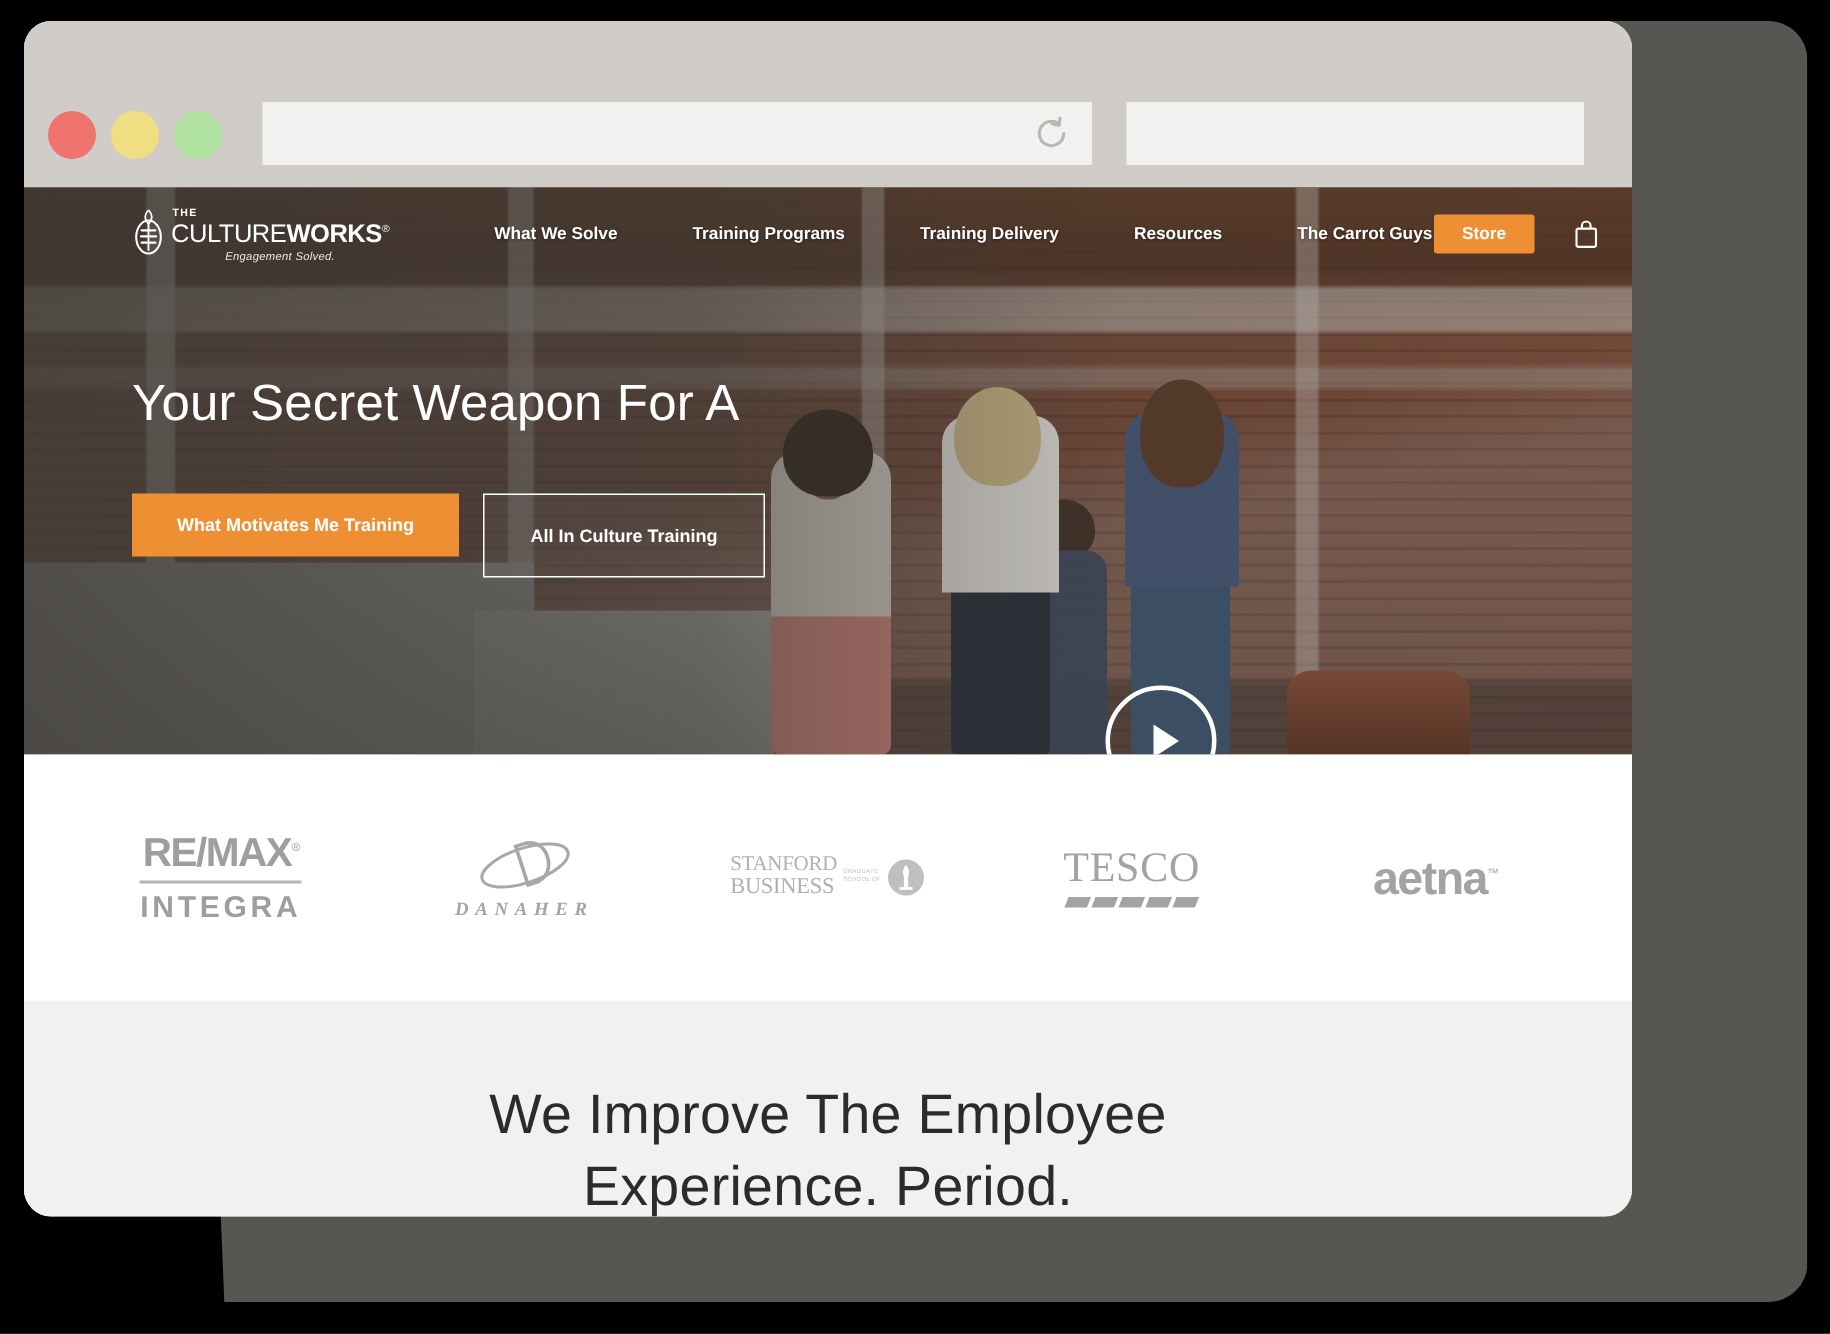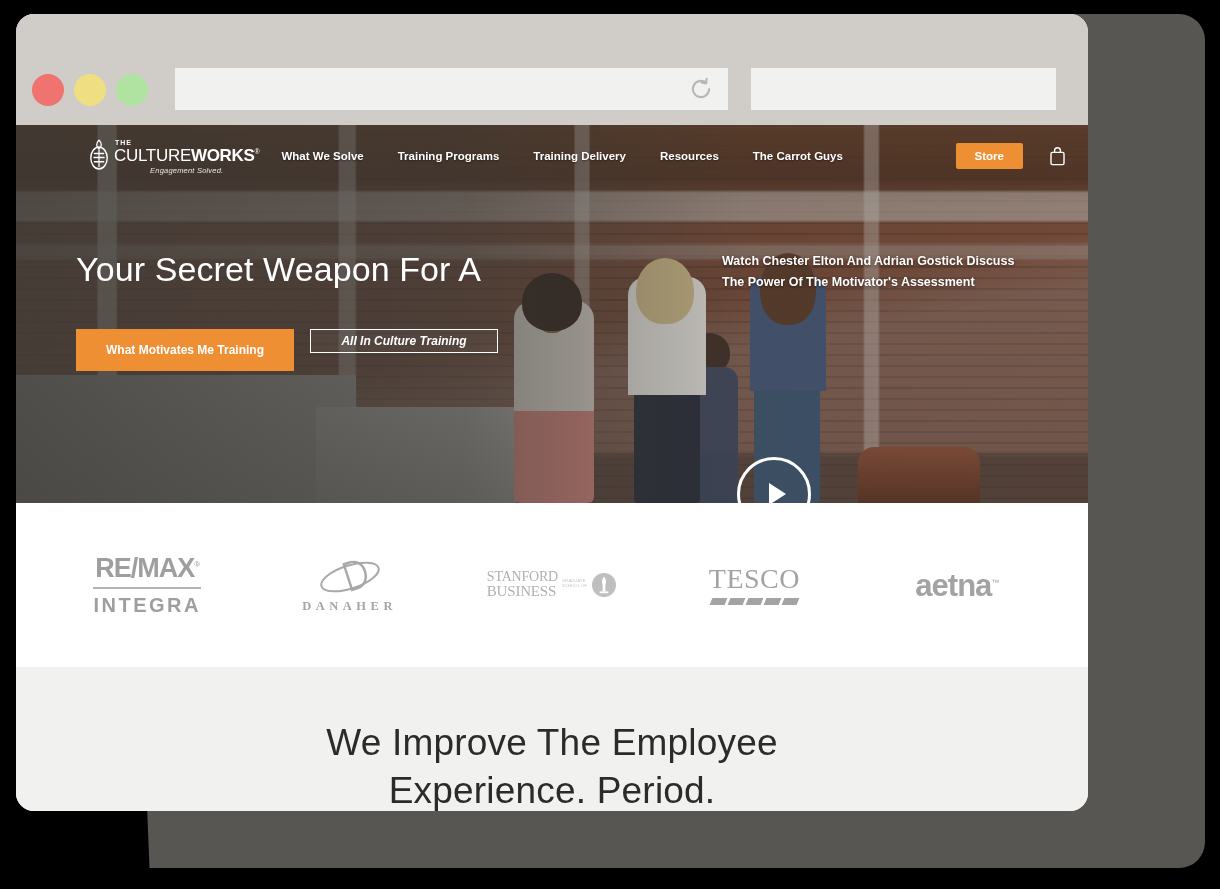--- a/index.html
+++ b/index.html
@@ -227,21 +227,21 @@
     font-size: 17px; line-height: 1; color: #ffffff; letter-spacing: -.3px; white-space: nowrap;
   }
   .brand-name .lt { font-weight: 400; }
   .brand-name .bd { font-weight: 800; text-align: center; }
   .brand-name .reg { font-size: 7px; vertical-align: super; font-weight: 400; }
   .brand-tag {
     font-size: 7.5px; color: #e9e7e4; text-align: center;
     margin-top: 2px; letter-spacing: .2px; font-style: italic;
   }
 
-  .nav-links { display: flex; align-items: flex-end; gap: 0; flex: 1 1 auto; }
+  .nav-links { display: flex; align-items: flex-end; gap: 16px; flex: 1 1 auto; margin-left: 48px; }
   .nav-link {
     font-size: 11.5px;
     color: #ffffff;
     font-weight: 600;
     white-space: nowrap;
     margin-right: 34px;
     text-shadow: 0 1px 2px rgba(0,0,0,.45);
     cursor: pointer;
   }
   .nav-link:last-child { margin-right: 0; }
@@ -255,21 +255,21 @@
     border: none;
     border-radius: 2px;
     cursor: pointer;
     margin-right: 26px;
     font-family: "Liberation Sans", sans-serif;
     text-align: center;
   }
   .cart-icon { width: 17px; height: 20px; flex: 0 0 auto; cursor: pointer; }
 
   
-  .hero-copy { position: absolute; left: 60px; top: 120px; z-index: 5; }
+  .hero-copy { position: absolute; left: 72px; top: 120px; z-index: 5; }
   .hero-title {
     font-size: 34px;
     font-weight: 300;
     color: #ffffff;
     line-height: 1.47;
     letter-spacing: .1px;
     white-space: nowrap;
   }
   .hero-ctas { display: flex; align-items: flex-start; margin-top: 34px; }
   .cta-primary {
@@ -283,25 +283,24 @@
     cursor: pointer;
     font-family: "Liberation Sans", sans-serif;
   }
   .cta-secondary {
     background: rgba(255,255,255,.04);
     color: #ffffff;
     font-size: 12px;
     font-weight: 600;
     border: 1.5px solid #ffffff;
     width: 188px;
-    height: 24px;
+    height: 56px;
     margin-left: 16px;
     cursor: pointer;
     font-family: "Liberation Sans", sans-serif;
-    font-style: italic;
   }
 
   .video-promo { position: absolute; left: 706px; top: 126px; z-index: 5; }
   .video-caption {
     color: #ffffff;
     font-size: 12.5px;
     font-weight: 700;
     line-height: 1.68;
     white-space: nowrap;
     text-shadow: 0 1px 3px rgba(0,0,0,.55);
@@ -352,21 +351,21 @@
   .lg-remax .rule { height: 2px; background: #b4b4b4; margin: 5px 0 6px; }
   .lg-remax .bot {
     font-size: 20px; font-weight: 600; letter-spacing: 2.5px; color: #9e9e9e;
   }
 
   
   .lg-danaher { text-align: center; }
   .lg-danaher .mark { display: block; margin: 0 auto 2px; }
   .lg-danaher .word {
     font-size: 12.5px; font-weight: 600; letter-spacing: 4.5px;
-    color: #a5a5a5; font-family: "Liberation Serif", serif;
+    color: #a5a5a5; font-style: italic; font-family: "Liberation Serif", serif;
   }
 
   
   .lg-stanford { display: flex; align-items: center; gap: 4px; }
   .lg-stanford .words { line-height: 1.02; text-align: left; font-family: "Liberation Serif", serif; color: #b0b0b0; }
   .lg-stanford .w1 { font-size: 14px; letter-spacing: -.2px; }
   .lg-stanford .w2 { font-size: 15px; letter-spacing: -.2px; }
   .lg-stanford .sub { font-size: 4px; letter-spacing: .2px; color: #c0c0c0; }
 
   
@@ -509,24 +508,20 @@
       </div>
 
       <div class="hero-copy">
         <div class="hero-title">Your Secret Weapon For A</div>
         <div class="hero-ctas">
           <button class="cta-primary">What Motivates Me Training</button>
           <button class="cta-secondary">All In Culture Training</button>
         </div>
       </div>
 
-      <div class="video-promo">
-        <div class="video-caption">Watch Chester Elton And Adrian Gostick Discuss</div>
-        <div class="video-caption">The Power Of The Motivator's Assessment</div>
-      </div>
 
       <div class="play-button">
         <span class="play-triangle"></span>
       </div>
     </div>
 
     <div class="logo-strip">
 
       <div class="logo-cell">
         <div class="lg-remax">

